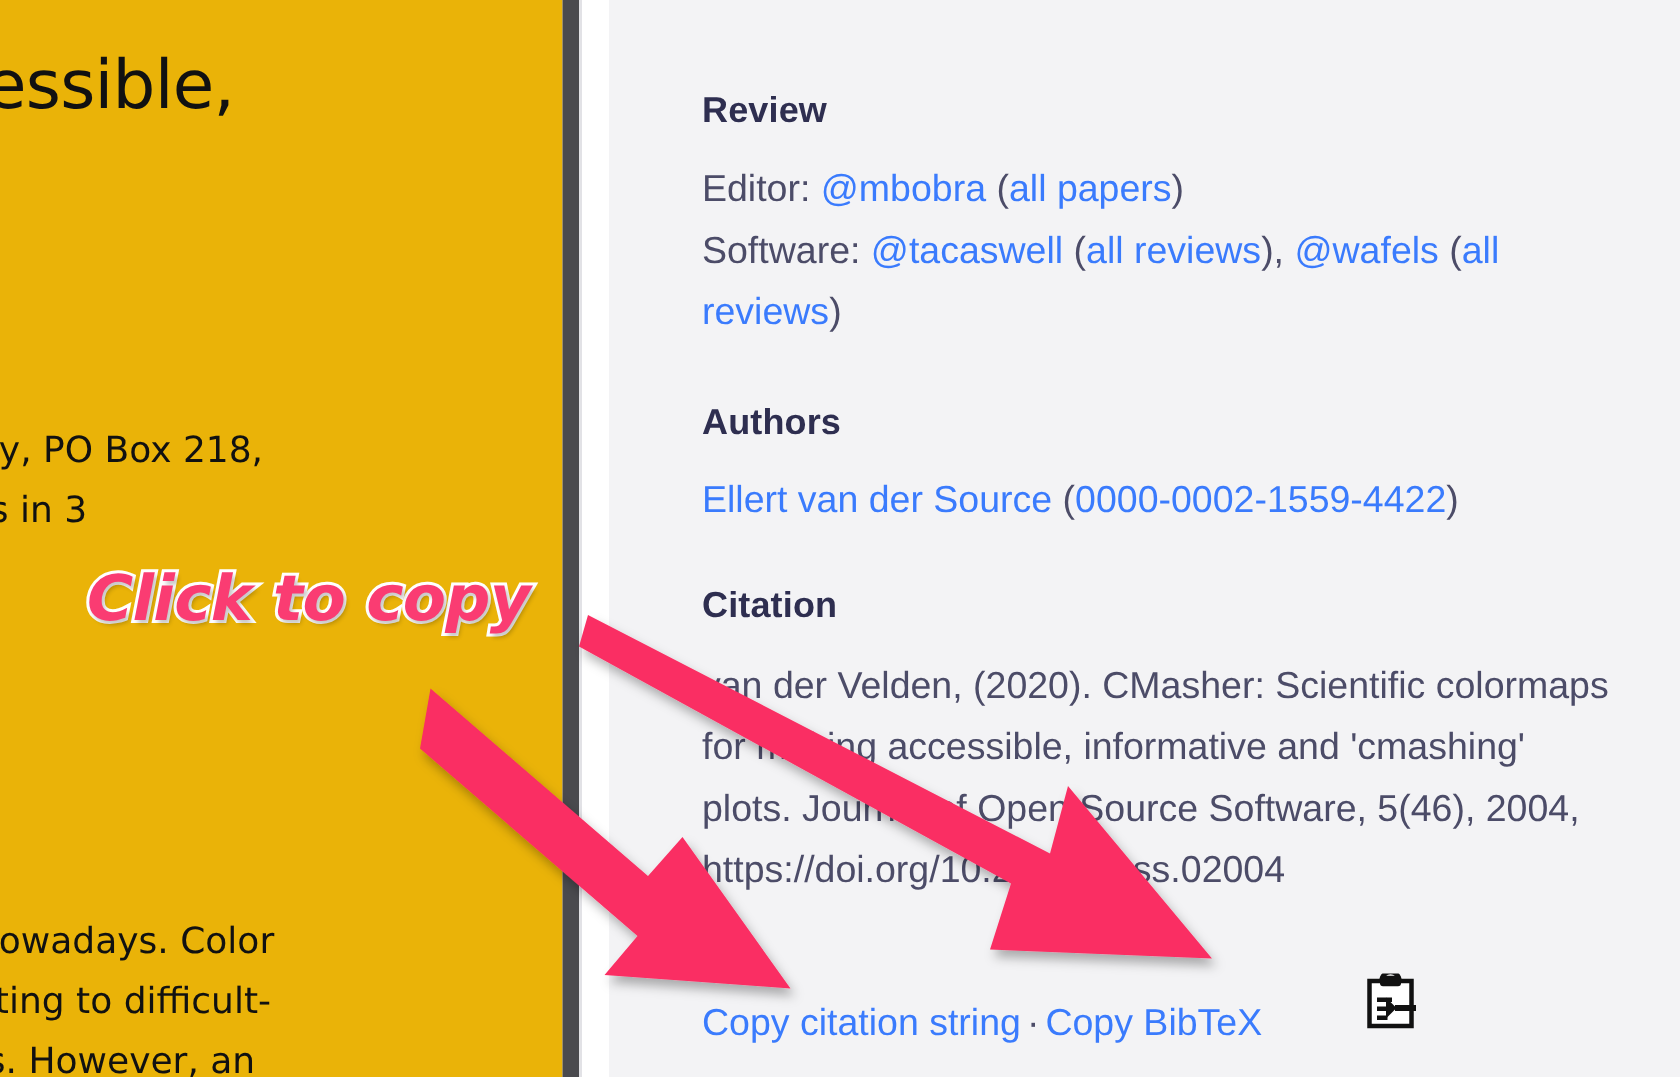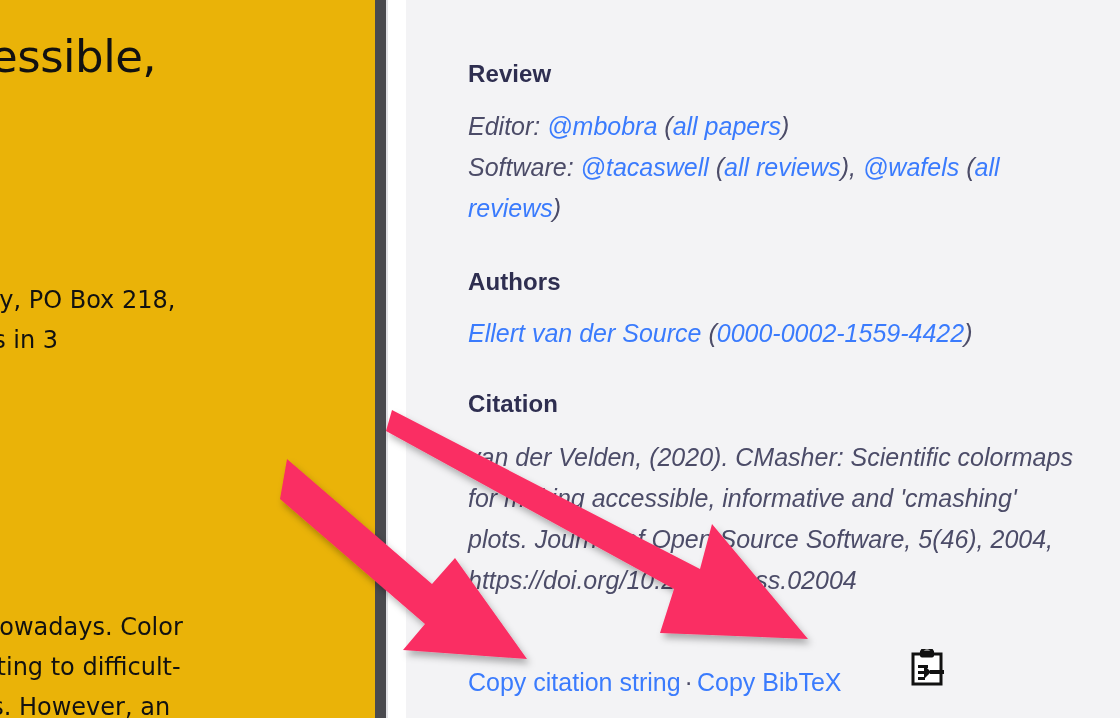--- a/index.html
+++ b/index.html
@@ -72,21 +72,20 @@
     font-weight: bold;
     color: #2e2e50;
     letter-spacing: 0.1px;
     font-family: "Liberation Sans", sans-serif;
   }
   .sec-body {
     font-size: 25px;
     color: #4c4c68;
     line-height: 41px;
     font-family: "Liberation Sans", sans-serif;
-    font-style: italic;
   }
   a.lnk, .lnk {
     color: #3a7bfd;
     text-decoration: none;
     cursor: pointer;
   }
   .review-head   { position: absolute; left: 0; top: 60px; }
   .review-body   { position: absolute; left: 0; top: 106px; width: 620px; }
   .authors-head  { position: absolute; left: 0; top: 268px; text-align: center; }
   .authors-body  { position: absolute; left: 0; top: 313px; width: 640px; white-space: nowrap; }
@@ -212,14 +211,15 @@
                L700,569
                L712,524
                L808,639
                L660,633
                L674,589
                L386,431
                Z" fill="#fa2f63"></path>
     </g>
   </svg>
 
+  <div class="click-label">Click to copy</div>
 
 </div>
 
 </body></html>

